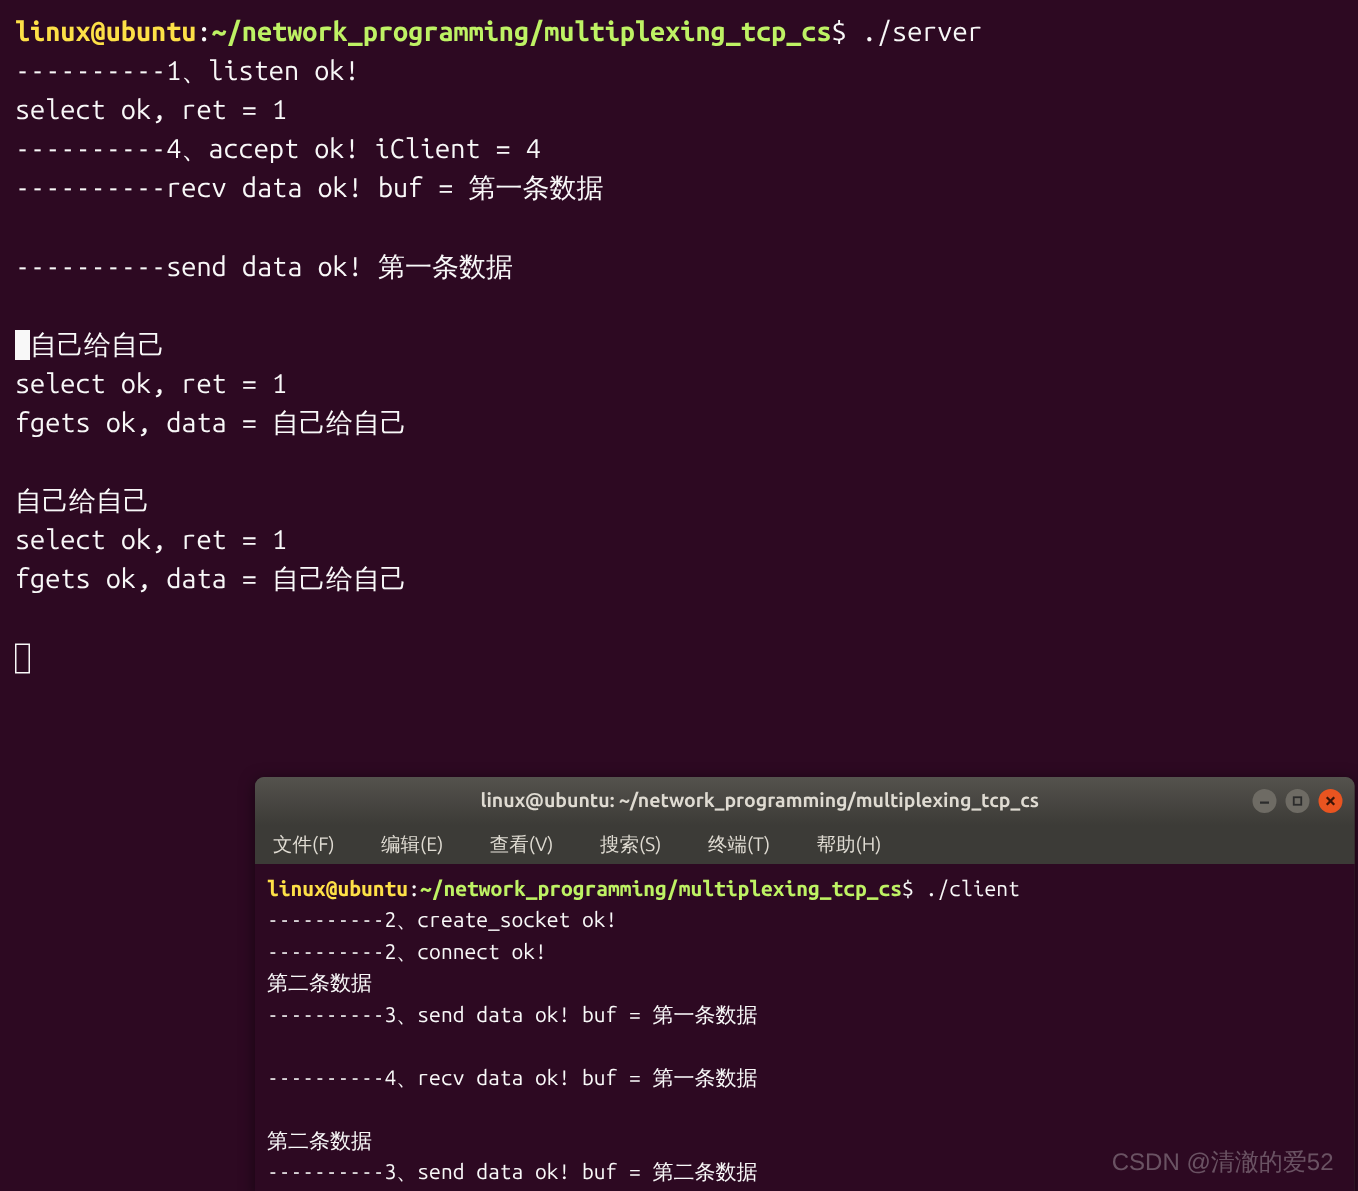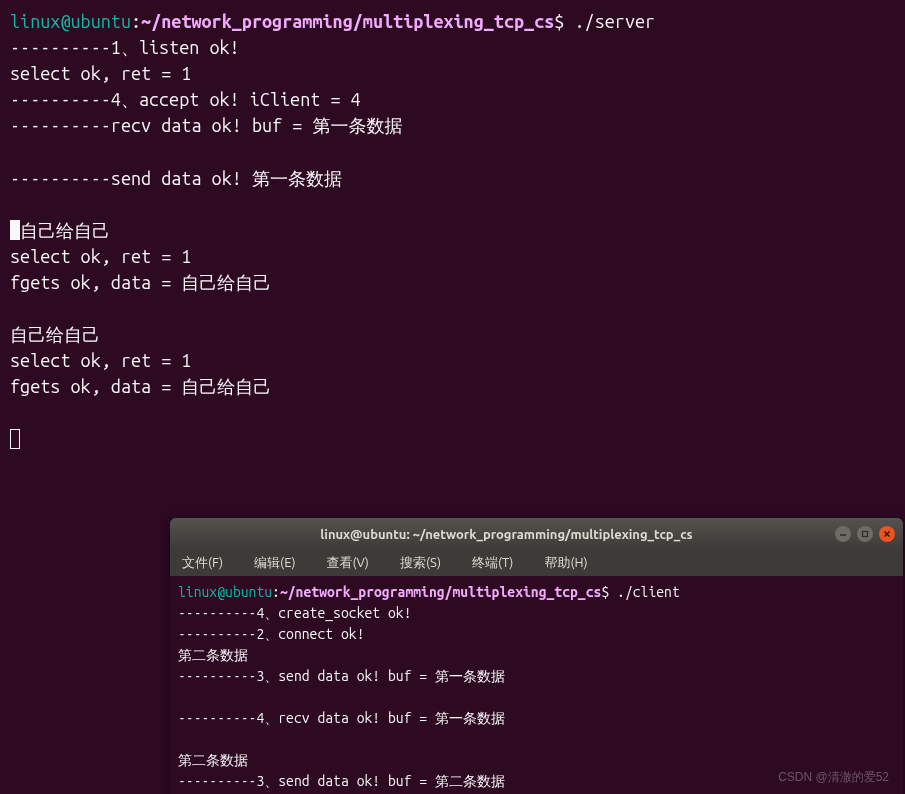--- a/index.html
+++ b/index.html
@@ -15,25 +15,25 @@
       font-size: 18px;
       position: relative;
       overflow: hidden;
     }
     .main-terminal {
       padding: 8px 10px;
       color: #f8f8f8;
       line-height: 1.45;
     }
     .prompt-user {
-      color: #14b8a6;
-      font-weight: normal;
+      color: #fde047;
+      font-weight: bold;
     }
     .prompt-path {
-      color: #f0abfc;
+      color: #bef264;
       font-weight: bold;
     }
     .prompt-dollar {
       color: #f8f8f8;
     }
     .term-line {
       white-space: pre-wrap;
       font-family: inherit;
     }
     .cursor {
@@ -127,21 +127,21 @@
       min-height: 220px;
     }
     .sub-terminal .term-line {
       font-size: 14px;
     }
     .watermark {
       position: absolute;
       bottom: 8px;
       right: 16px;
       color: rgba(220,220,220,0.35);
-      font-size: 12px;
+      font-size: 16px;
       font-family: sans-serif;
     }
   </style>
 </head>
 <body>
 
 <div class="main-terminal">
   <div class="term-line"><span class="prompt-user">linux@ubuntu</span><span class="prompt-dollar">:</span><span class="prompt-path">~/network_programming/multiplexing_tcp_cs</span><span class="prompt-dollar">$ </span><span>./server</span></div>
   <div class="term-line">----------1、listen ok!</div>
   <div class="term-line">select ok, ret = 1</div>
@@ -186,21 +186,21 @@
   <div class="menubar">
     <div class="menu-item">文件(F)</div>
     <div class="menu-item">编辑(E)</div>
     <div class="menu-item">查看(V)</div>
     <div class="menu-item">搜索(S)</div>
     <div class="menu-item">终端(T)</div>
     <div class="menu-item">帮助(H)</div>
   </div>
   <div class="sub-terminal">
     <div class="term-line"><span class="prompt-user">linux@ubuntu</span><span class="prompt-dollar">:</span><span class="prompt-path">~/network_programming/multiplexing_tcp_cs</span><span class="prompt-dollar">$ </span><span>./client</span></div>
-    <div class="term-line">----------4、create_socket ok!</div>
+    <div class="term-line">----------2、create_socket ok!</div>
     <div class="term-line">----------2、connect ok!</div>
     <div class="term-line">第二条数据</div>
     <div class="term-line">----------3、send data ok! buf = 第一条数据</div>
     <div class="term-line">&nbsp;</div>
     <div class="term-line">----------4、recv data ok! buf = 第一条数据</div>
     <div class="term-line">&nbsp;</div>
     <div class="term-line">第二条数据</div>
     <div class="term-line">----------3、send data ok! buf = 第二条数据</div>
   </div>
 </div>

